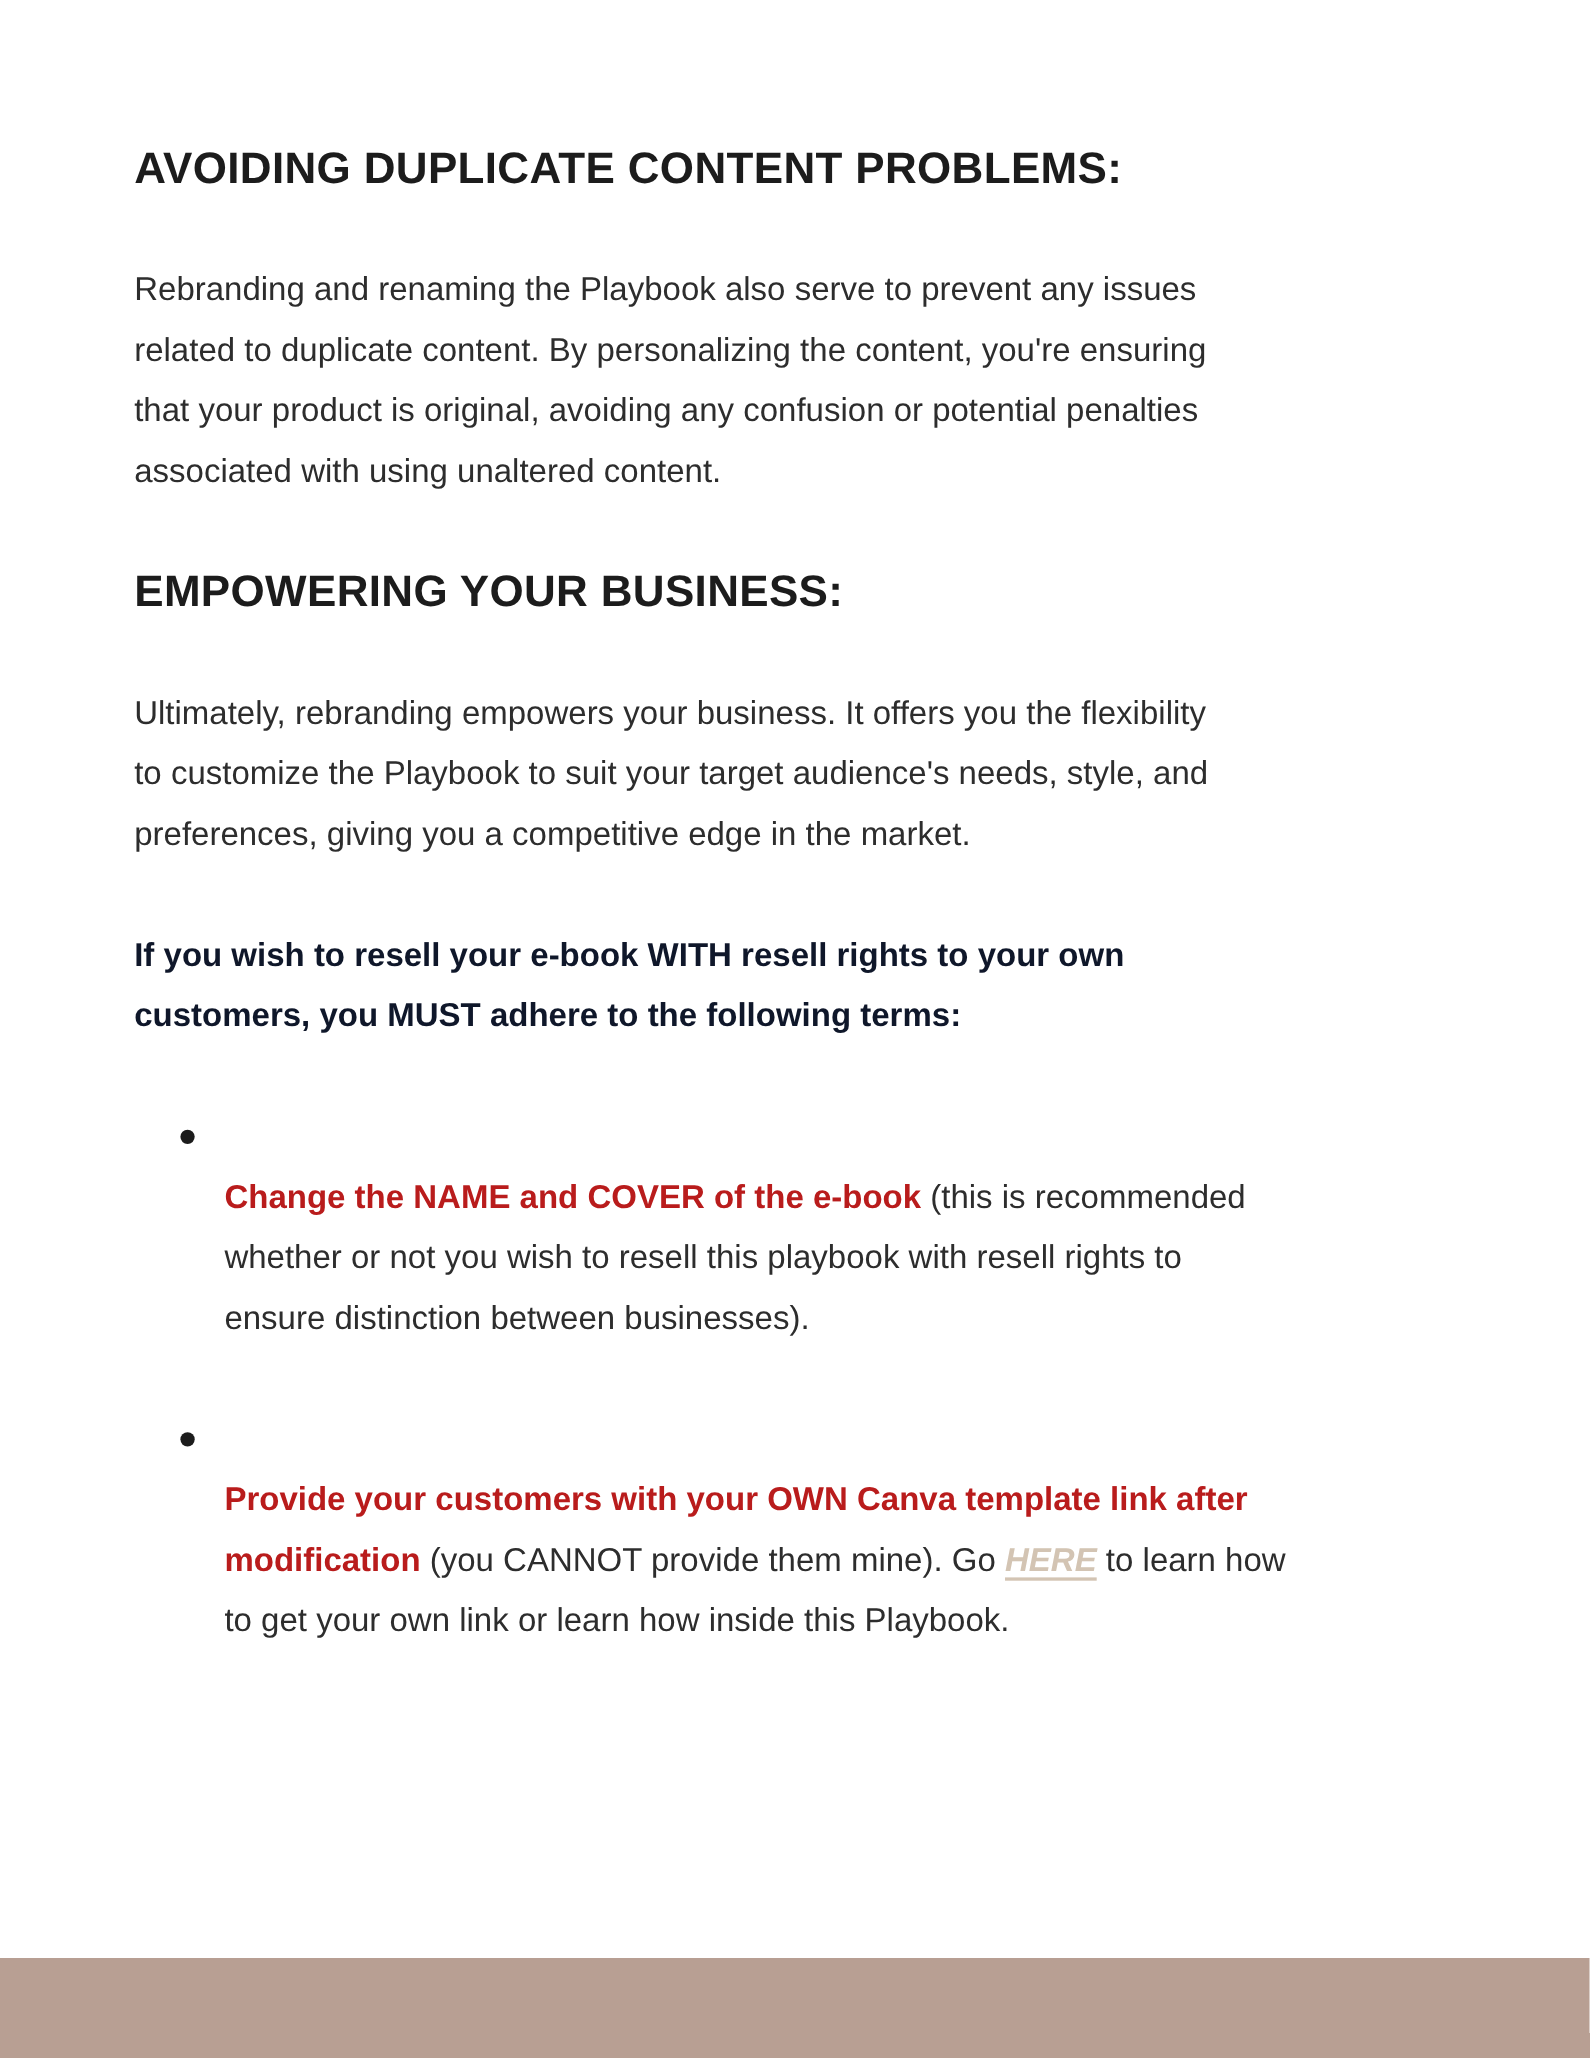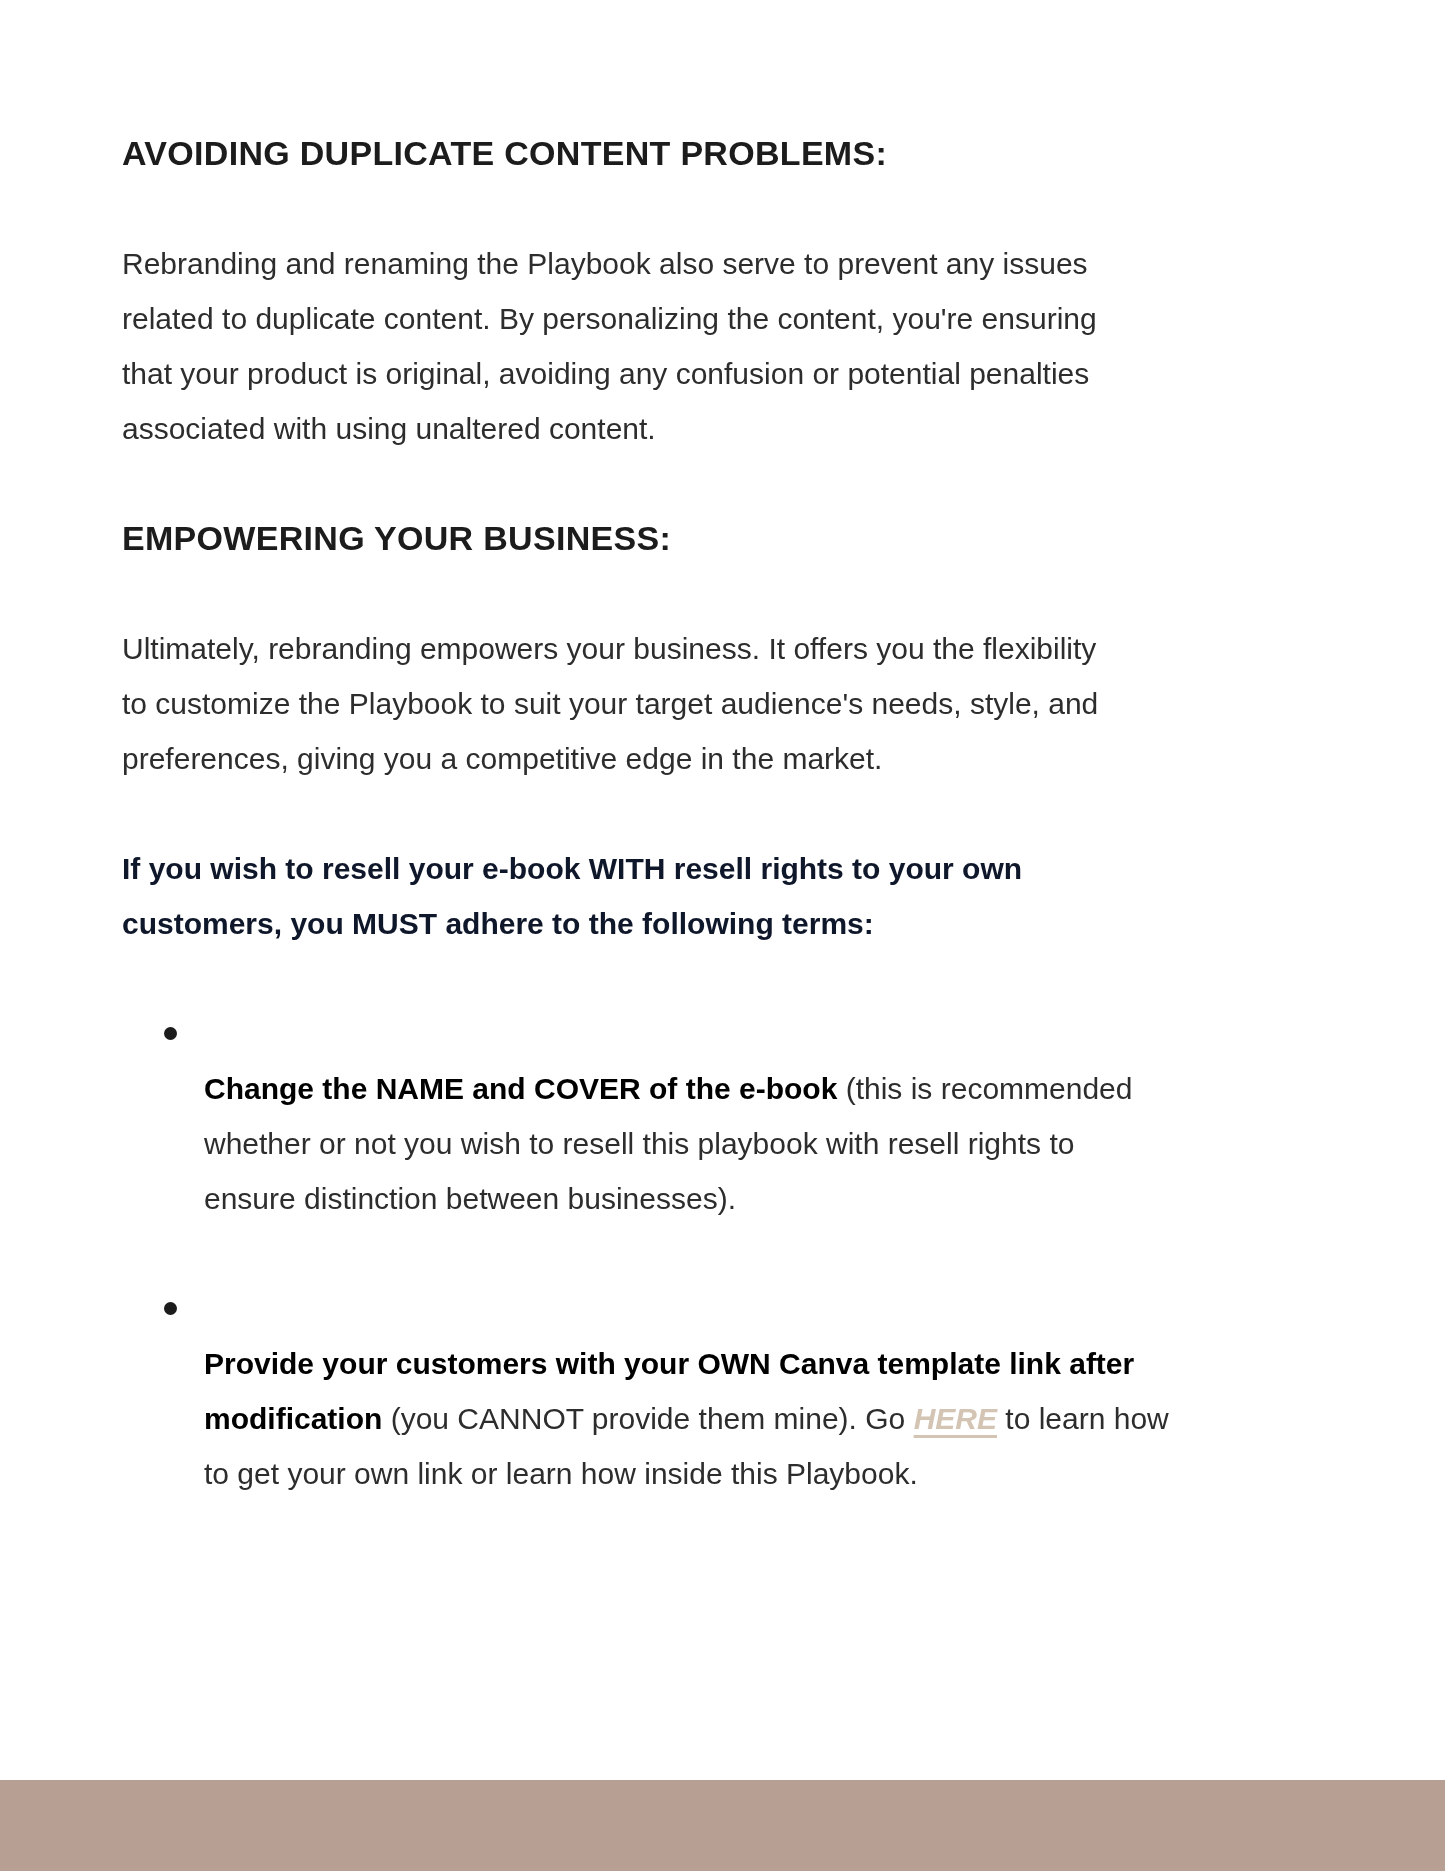--- a/index.html
+++ b/index.html
@@ -20,21 +20,21 @@
     position: absolute;
     top: 126px;
     left: 122px;
     width: 1250px;
     color: #2d2d2d;
     font-size: 30px;
     line-height: 55px;
   }
   .content > * { margin-bottom: 55px; }
   h2.section-heading {
-    font-size: 34px;
+    font-size: 40px;
     font-weight: 700;
     color: #1c1c1c;
     letter-spacing: 0.3px;
     white-space: pre-line;
   }
   h2.section-heading.accent { color: #e96561; }
   p.body-text { white-space: pre-line; }
   p.body-text.bold-intro { font-weight: 700; color: #0f172a; }
   ul.terms-list { list-style: none; }
   ul.terms-list li {
@@ -45,21 +45,21 @@
   }
   ul.terms-list li .bullet-dot {
     position: absolute;
     left: 42px;
     top: 21px;
     width: 13px;
     height: 13px;
     border-radius: 50%;
     background: #1c1c1c;
   }
-  .b { font-weight: 700; color: #000000; }
+  .b { font-weight: 700; color: #b91c1c; }
   a.inline-link {
     color: #d3c4b3;
     font-weight: 700;
     text-decoration: underline;
     text-decoration-thickness: 3px;
     text-underline-offset: 6px;
     cursor: pointer;
     font-style: italic;
   }
   p.footer-note { margin-bottom: 0; white-space: pre-line; }

